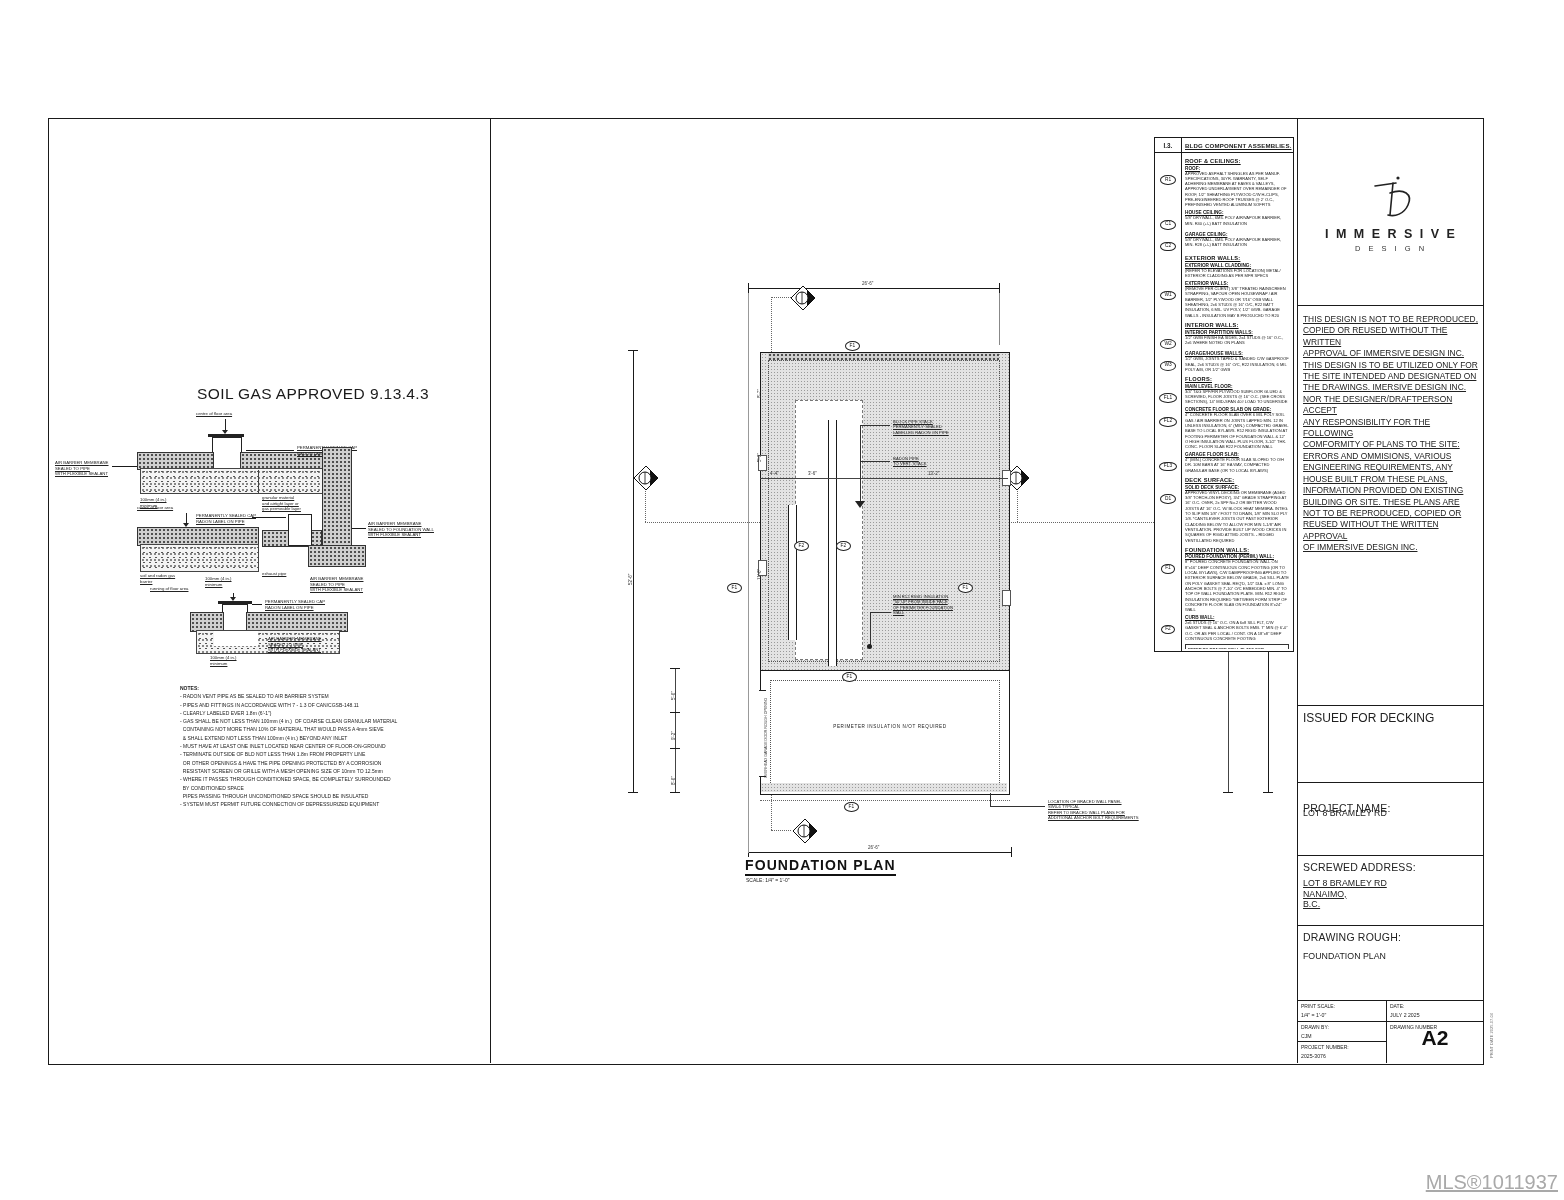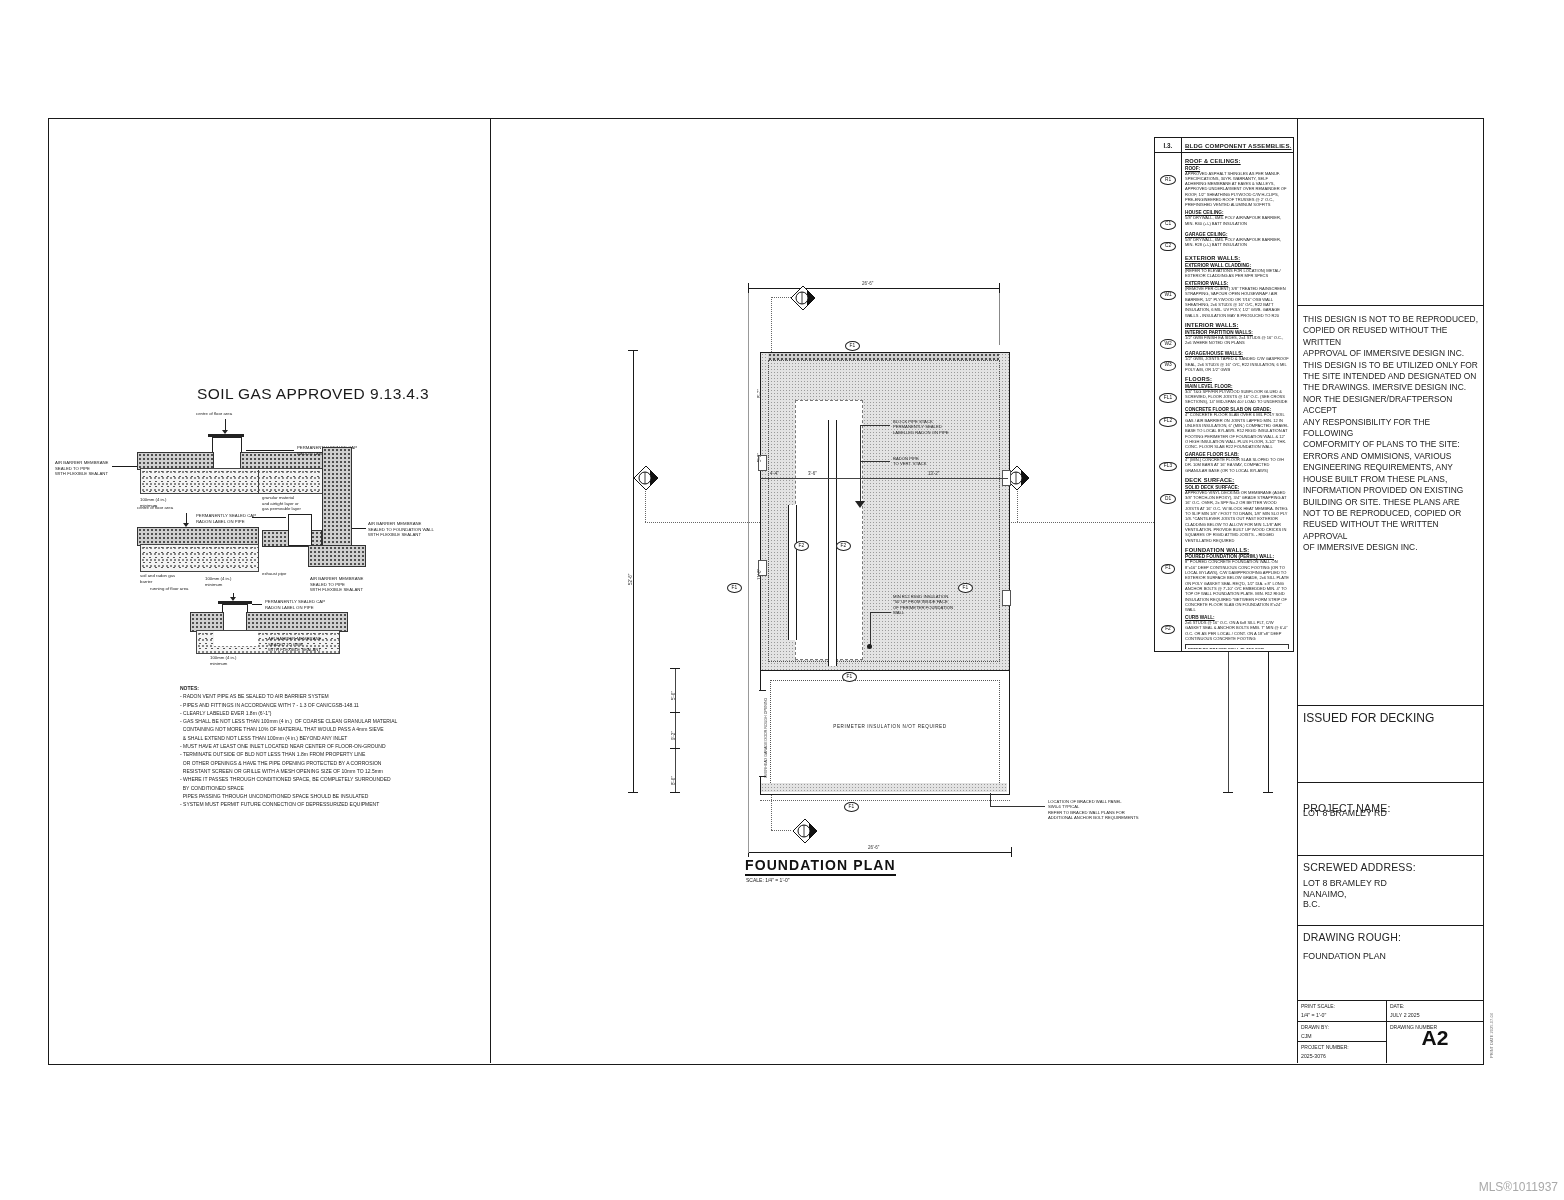--- a/index.html
+++ b/index.html
@@ -9,21 +9,21 @@
   .sheet{border:1.6px solid #1a1a1a;background:#fff;}
   .vline{background:#1a1a1a;width:1px;}
   .hline{background:#1a1a1a;height:1px;}
   .doth{border-top:1px dotted #666;height:0;}
   .dotv{border-left:1px dotted #666;width:0;}
   .dotrect{border:1px dotted #555;}
   .stipple{background-color:#e3e3e3;background-image:radial-gradient(#9a9a9a 0.5px,transparent 0.7px);background-size:3px 3px;}
   .concrete{background-color:#cfcfcf;background-image:radial-gradient(#4a4a4a 0.7px,transparent 0.9px);background-size:4px 4px;border:0.8px solid #333;}
   .gravel{background-color:#f4f4f4;background-image:radial-gradient(#555 1.1px,transparent 1.3px),radial-gradient(#888 0.8px,transparent 1px);background-size:6px 5px,4px 6px;border:0.8px solid #444;}
   .tiny{font-size:4.3px;line-height:1.28;color:#222;}
-  .pre{white-space:pre-line;}
+  .pre{white-space:pre-line;text-decoration:underline;}
   .dim{font-size:4.5px;color:#333;}
   .rot{transform:rotate(-90deg);transform-origin:left top;white-space:nowrap;}
   .oval{display:inline-block;border:1px solid #222;border-radius:50%;font-size:4.8px;line-height:1;padding:1.5px 3.5px;background:#fff;color:#111;}
   .wall{background:#fff;border-left:1.1px solid #1a1a1a;border-right:1.1px solid #1a1a1a;}
   
   .as-table{border:1.2px solid #1a1a1a;background:#fff;overflow:hidden;}
   .as-head{display:flex;border-bottom:1.1px solid #1a1a1a;align-items:center;height:14px;}
   .as-head .c1{width:26px;text-align:center;font-size:6.3px;font-weight:bold;border-right:1.1px solid #1a1a1a;align-self:stretch;display:flex;align-items:center;justify-content:center;}
   .as-head .c2{flex:1;font-size:6.1px;font-weight:bold;text-decoration:underline;padding-left:3px;letter-spacing:0.2px;}
   .as-bodycol{position:absolute;left:0;top:14px;bottom:0;width:26px;border-right:1.1px solid #1a1a1a;}
@@ -39,21 +39,21 @@
   .as-t:empty{display:none;}
   .oval:empty{display:none;}
   
   .tb-label{font-size:10.5px;color:#222;letter-spacing:0.2px;}
   .tb-value{font-size:8.8px;color:#222;}
   .tb-small-label{font-size:5px;color:#222;}
   .tb-small-value{font-size:5.2px;color:#222;}
   .note-line{font-size:5px;line-height:8.3px;color:#222;white-space:pre;}
   .ann{font-size:4.2px;line-height:1.3;color:#222;}
   .marker svg{display:block;}
-  .watermark{font-size:12px;color:#a9a9a9;}
+  .watermark{font-size:20px;color:#a9a9a9;text-decoration:underline;}
 </style>
 </head>
 <body>
 
 <div class="page">
 
   <div class="abs sheet" style="left:48px;top:118px;width:1434px;height:945px;"></div>
 
   <div class="abs vline" style="left:490px;top:118px;height:945px;"></div>
 
@@ -432,20 +432,32 @@
         <div class="as-tag"></div>
         <div class="as-body">
           <div class="as-h"></div>
           <div class="as-t">REFER TO BRACED WALL PLANS FOR ADDITIONAL ANCHOR BOLT REQUIREMENTS</div>
         </div>
       </div>
       </div>
   </div>
 
   <div class="abs hline" style="left:1297px;top:305px;width:187px;"></div>
+  <div class="abs" style="left:1300px;top:120px;width:182px;height:183px;text-align:center;">
+    <div style="margin-top:55px;display:flex;justify-content:center;">
+      <svg width="56" height="48" viewBox="0 0 56 48">
+        <path d="M30 8 C29 18 28 30 27 40" fill="none" stroke="#222" stroke-width="1.6" stroke-linecap="round"></path>
+        <path d="M27 18 C41 13 50 19 45 30 C41 39 32 42 25 40" fill="none" stroke="#222" stroke-width="1.6" stroke-linecap="round"></path>
+        <line x1="12" y1="11" x2="33" y2="8" stroke="#222" stroke-width="1.6" stroke-linecap="round"></line>
+        <circle cx="35" cy="3" r="1.6" fill="#222"></circle>
+      </svg>
+    </div>
+    <div style="font-size:12.5px;font-weight:bold;letter-spacing:2px;color:#222;margin-top:4px;">I M M E R S I V E</div>
+    <div style="font-size:7.5px;letter-spacing:3px;color:#333;margin-top:3px;">D  E  S  I  G  N</div>
+  </div>
 
   <div class="abs pre" style="left:1303px;top:314px;width:176px;font-size:8.4px;line-height:11.4px;color:#222;">THIS DESIGN IS NOT TO BE REPRODUCED,
 COPIED OR REUSED WITHOUT THE WRITTEN
 APPROVAL OF IMMERSIVE DESIGN INC.
 THIS DESIGN IS TO BE UTILIZED ONLY FOR
 THE SITE INTENDED AND DESIGNATED ON
 THE DRAWINGS. IMERSIVE DESIGN INC.
 NOR THE  DESIGNER/DRAFTPERSON ACCEPT
 ANY RESPONSIBILITY FOR THE FOLLOWING
 COMFORMITY OF PLANS TO THE SITE:

